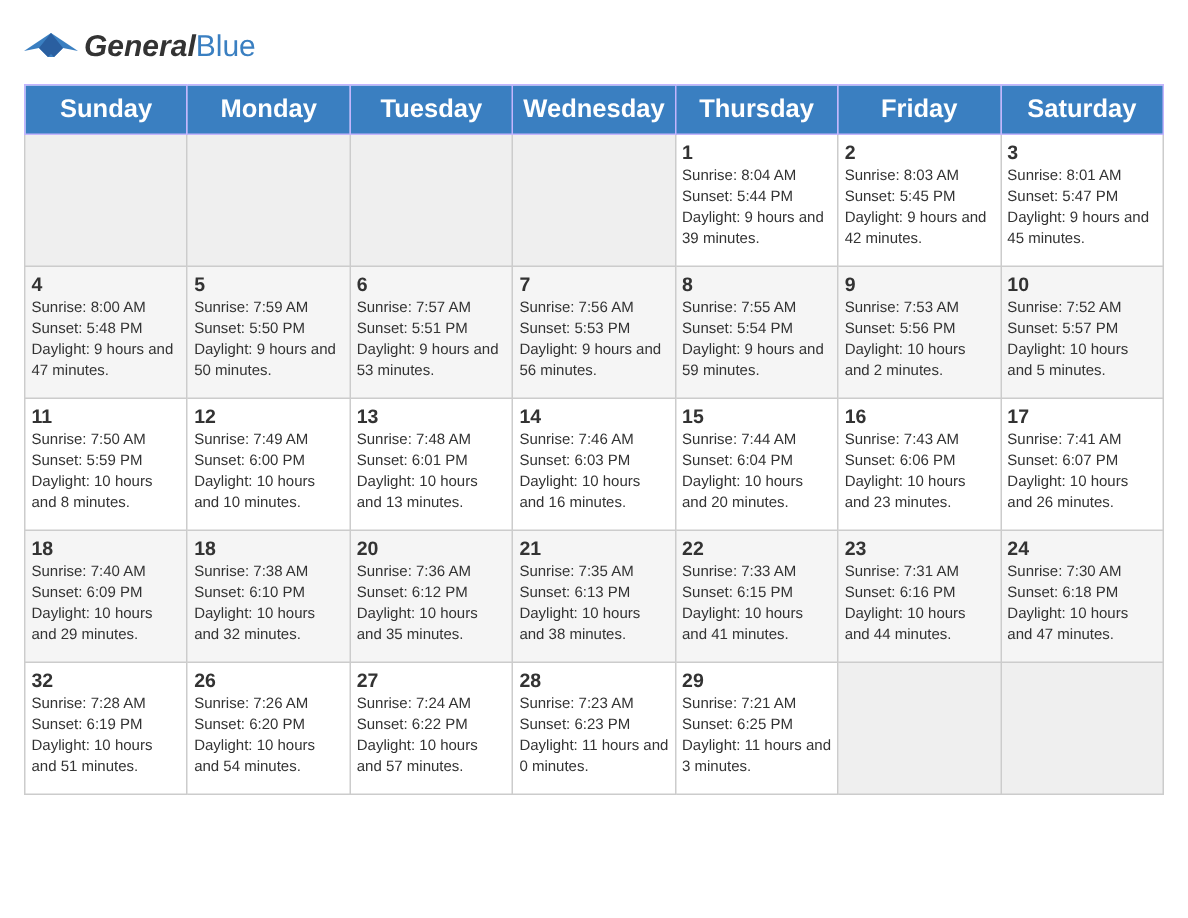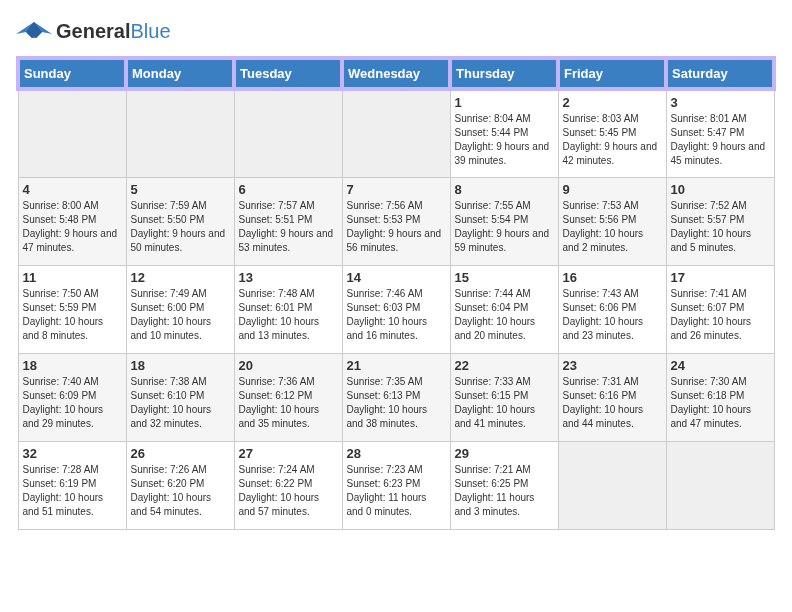--- a/index.html
+++ b/index.html
@@ -35,24 +35,24 @@
     }
     table {
       width: 100%;
       border-collapse: collapse;
       font-size: 11px;
     }
     thead th {
       background-color: #3a7fc1;
       color: #fff;
       padding: 6px 4px;
-      text-align: left;
-      font-size: 13px;
+      text-align: center;
+      font-size: 17px;
       font-weight: bold;
-      border: 4px solid #c4b5fd;
+      border: 1px solid #c4b5fd;
     }
     tbody td {
       border: 1px solid #ccc;
       vertical-align: top;
       padding: 4px;
       height: 88px;
       width: calc(100% / 7);
     }
     .day-number {
       font-size: 13px;
@@ -84,21 +84,21 @@
 
 <div class="header">
   <div class="logo">
     <svg width="36" height="30" viewBox="0 0 36 30">
       <rect x="0" y="0" width="36" height="30" fill="white"></rect>
 
       <polygon points="18,6 36,18 26,16 20,22 16,22 10,16 0,18" fill="#3a7fc1"></polygon>
       <polygon points="18,6 26,16 20,22 18,20 16,22 10,16" fill="#2a5fa0"></polygon>
     </svg>
     <div>
-      <span style="font-size:20px; font-weight:bold; color:#333;">General</span><span style="font-size:20px; font-weight:normal; color:#3a7fc1;">Blue</span>
+      <span style="font-size:20px; font-weight:bold; color:#333;font-style:italic;">General</span><span style="font-size:20px; font-weight:normal; color:#3a7fc1;">Blue</span>
     </div>
   </div>
   <div class="title-area">
     <div class="month-title"></div>
     <div class="location"></div>
   </div>
 </div>
 
 <table>
   <thead>

